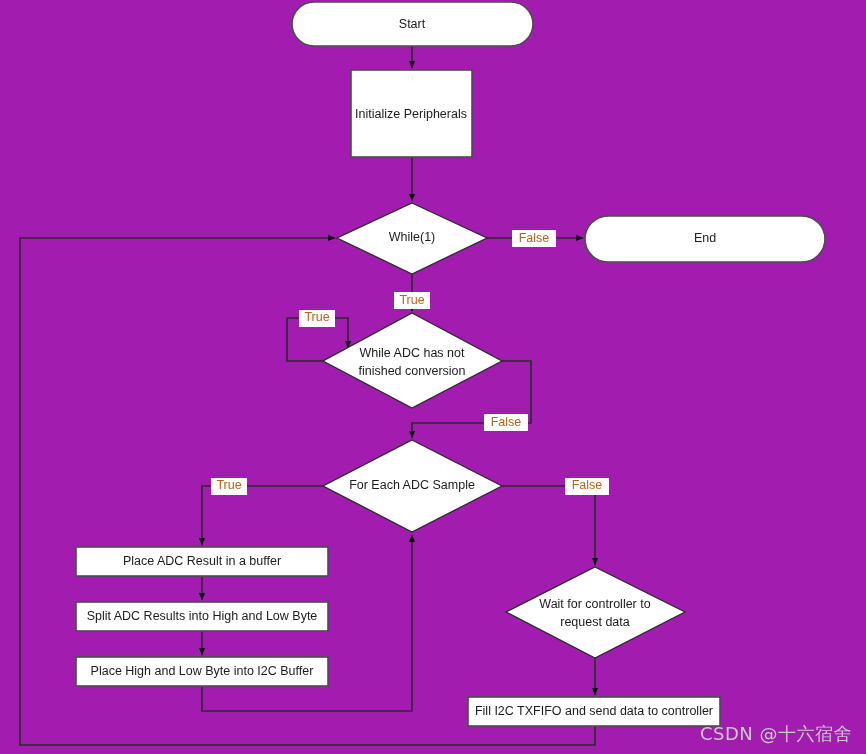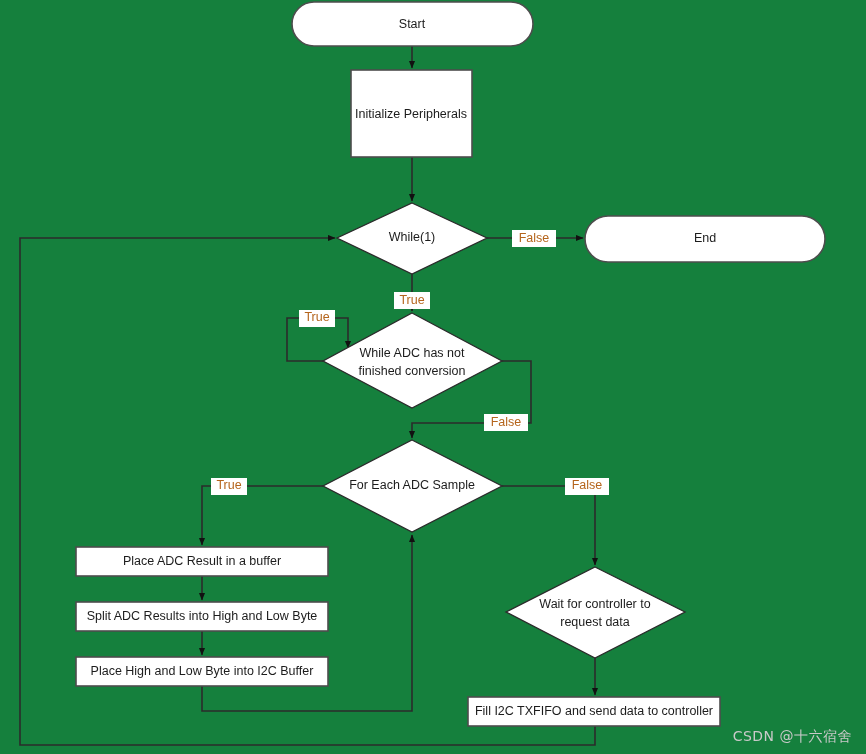--- a/index.html
+++ b/index.html
@@ -4,21 +4,21 @@
 <style>
   html, body {
     margin: 0;
     padding: 0;
     background: #ffffff;
   }
   #canvas {
     position: relative;
     width: 866px;
     height: 754px;
-    background: #15803d;
+    background: #a21caf;
     font-family: "Liberation Sans", "DejaVu Sans", sans-serif;
     overflow: hidden;
   }
   #flow-svg {
     position: absolute;
     left: 0;
     top: 0;
     width: 866px;
     height: 754px;
   }
@@ -48,21 +48,21 @@
     font-family: "Liberation Sans", "DejaVu Sans", sans-serif;
     font-size: 12.5px;
     text-anchor: middle;
     dominant-baseline: middle;
   }
   .watermark-text {
     position: absolute;
     right: 14px;
     bottom: 8px;
     color: #c9c9c9;
-    font-size: 14px;
+    font-size: 18px;
     font-family: "DejaVu Sans", sans-serif;
     letter-spacing: 0.5px;
     white-space: nowrap;
     user-select: none;
   }
 </style>
 </head>
 <body>
 
 <div id="canvas">

